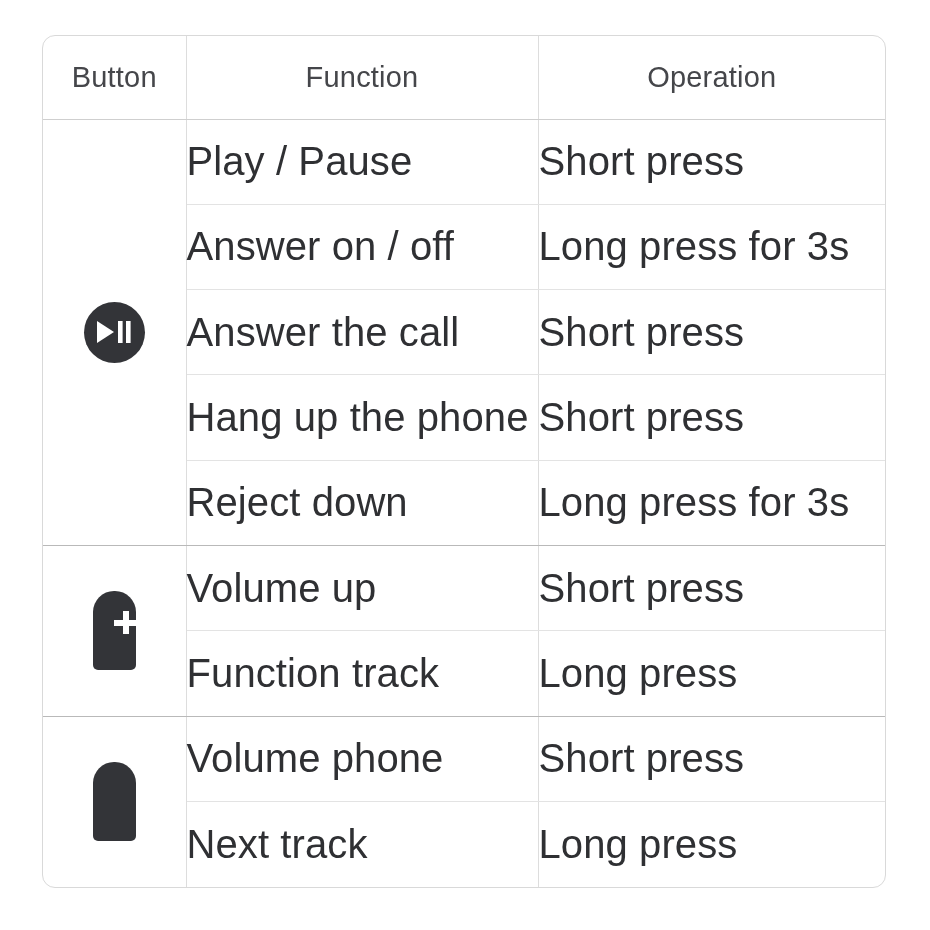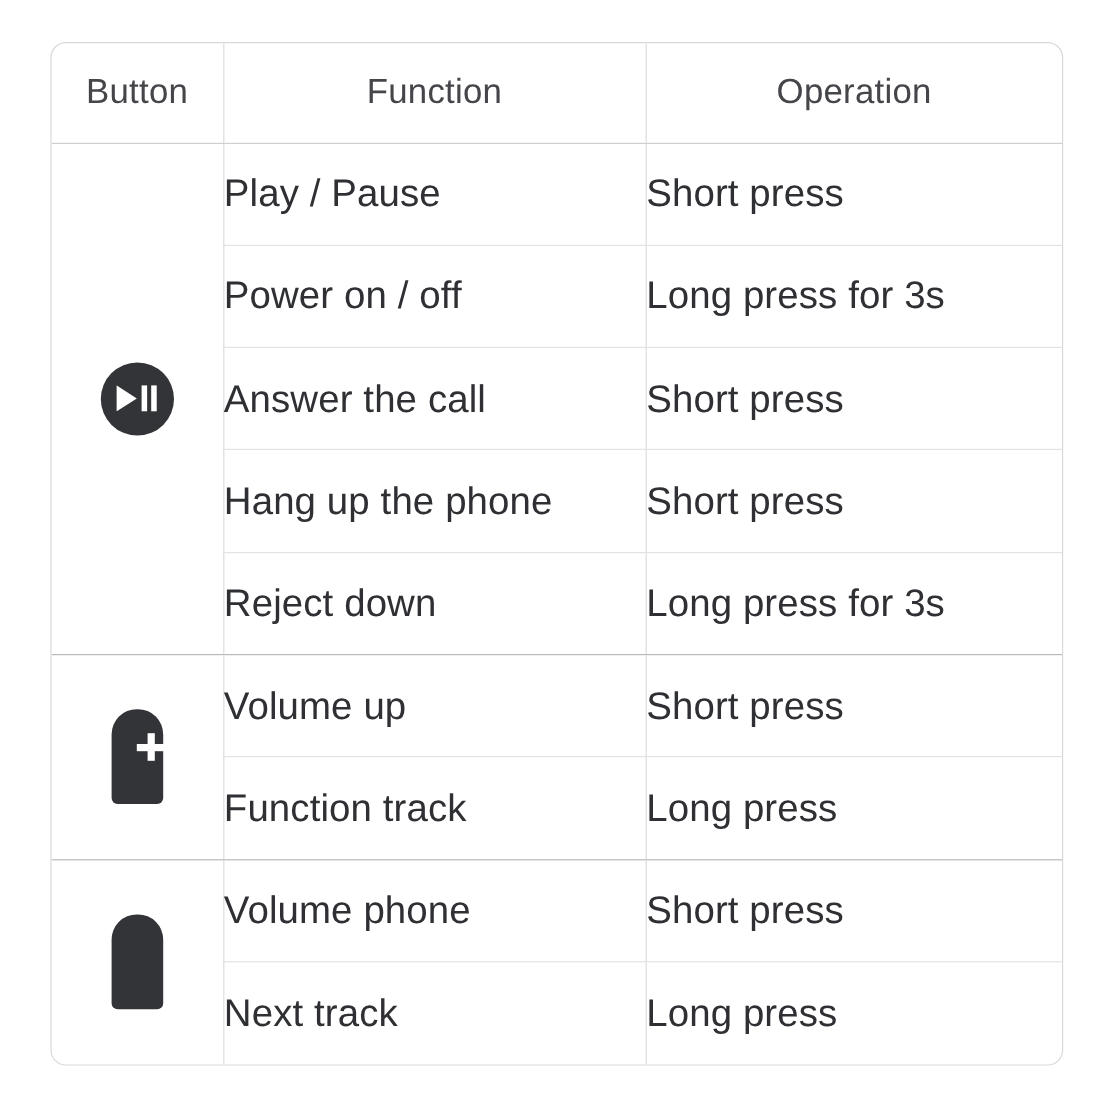--- a/index.html
+++ b/index.html
@@ -64,21 +64,21 @@
     border-bottom: 1.5px solid #cfcfcf;
     border-right: 1.5px solid #dddddd;
   }
   tr.header-row th:last-child { border-right: none; }
 
   
   tr.data-row { height: 85px; }
 
   td.func-cell,
   td.oper-cell {
-    font-size: 32px;
+    font-size: 40px;
     color: #2f3033;
     letter-spacing: 0.1px;
     border-bottom: 1.5px solid #e3e3e3;
     border-right: 1.5px solid #dddddd;
   }
   td.oper-cell { border-right: none; }
 
   tr.data-row.last-in-group td.func-cell,
   tr.data-row.last-in-group td.oper-cell {
     border-bottom: 1.5px solid #b9b9b9;
@@ -184,21 +184,21 @@
                   <rect x="21" y="0" width="4.6" height="22" fill="#ffffff"></rect>
                   <rect x="29" y="0" width="4.6" height="22" fill="#ffffff"></rect>
                 </svg>
               </div>
             </div>
           </td>
           <td class="func-cell">Play / Pause</td>
           <td class="oper-cell">Short press</td>
         </tr>
         <tr class="data-row">
-          <td class="func-cell">Power on / off</td>
+          <td class="func-cell">Answer on / off</td>
           <td class="oper-cell">Long press for 3s</td>
         </tr>
         <tr class="data-row">
           <td class="func-cell">Answer the call</td>
           <td class="oper-cell">Short press</td>
         </tr>
         <tr class="data-row">
           <td class="func-cell">Hang up the phone</td>
           <td class="oper-cell">Short press</td>
         </tr>

